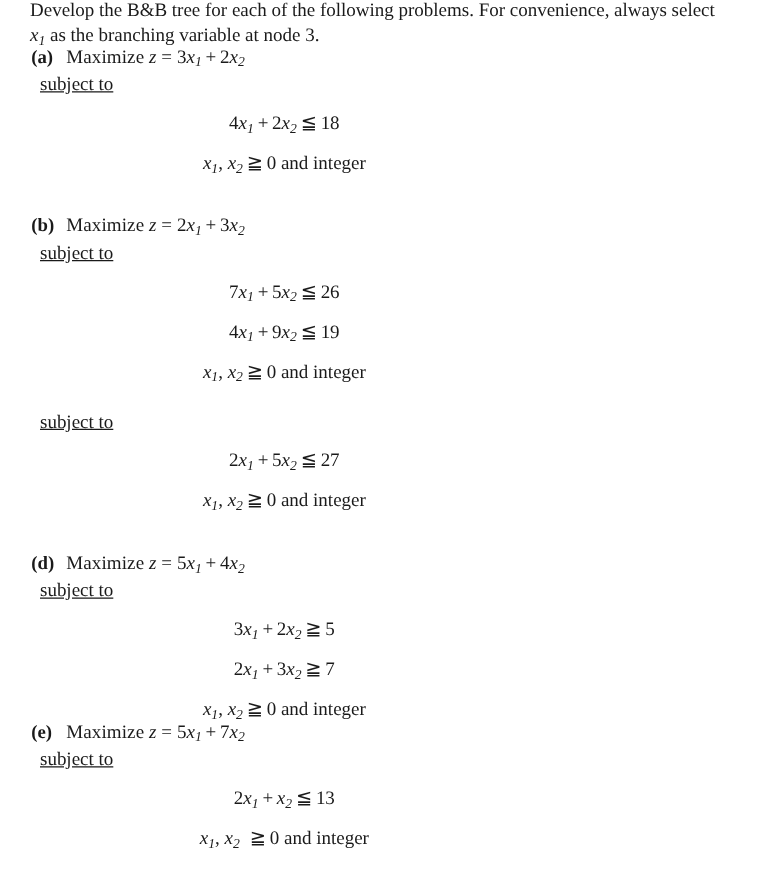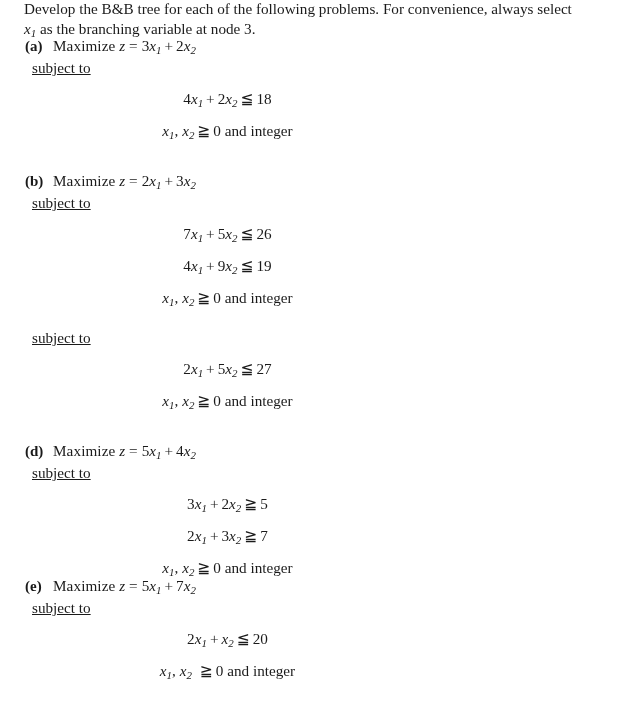--- a/index.html
+++ b/index.html
@@ -135,17 +135,17 @@
       <div class="constraints">
         <span class="cline"><span><span>3</span><span><span class="v">x</span><span class="sub">1</span></span></span><span class="op">+</span><span><span>2</span><span><span class="v">x</span><span class="sub">2</span></span></span><span class="rel">≧</span><span>5</span></span>
         <span class="cline"><span><span>2</span><span><span class="v">x</span><span class="sub">1</span></span></span><span class="op">+</span><span><span>3</span><span><span class="v">x</span><span class="sub">2</span></span></span><span class="rel">≧</span><span>7</span></span>
         <span class="cline"><span><span class="v">x</span><span class="sub">1</span></span><span>,&nbsp;</span><span><span class="v">x</span><span class="sub">2</span></span><span class="rel">≧</span><span>0 and integer</span></span>
       </div>
     </div>
     <div class="problem prob-e">
       <div class="obj-row"><span class="tag">(e)</span><span class="verb">Maximize</span><span>&nbsp;</span><span class="v">z</span><span class="eqsp">=</span><span><span>5</span><span><span class="v">x</span><span class="sub">1</span></span></span><span class="op">+</span><span><span>7</span><span><span class="v">x</span><span class="sub">2</span></span></span></div>
       <div class="subject">subject to</div>
       <div class="constraints">
-        <span class="cline"><span><span>2</span><span><span class="v">x</span><span class="sub">1</span></span></span><span class="op">+</span><span><span><span class="v">x</span><span class="sub">2</span></span></span><span class="rel">≦</span><span>20</span></span>
+        <span class="cline"><span><span>2</span><span><span class="v">x</span><span class="sub">1</span></span></span><span class="op">+</span><span><span><span class="v">x</span><span class="sub">2</span></span></span><span class="rel">≦</span><span>13</span></span>
         <span class="cline"><span><span class="v">x</span><span class="sub">1</span></span><span>,&nbsp;</span><span><span class="v">x</span><span class="sub">2</span></span><span class="nbsp-wide"></span><span class="rel">≧</span><span>0 and integer</span></span>
       </div>
     </div>
   </div>
 
 </body></html>

